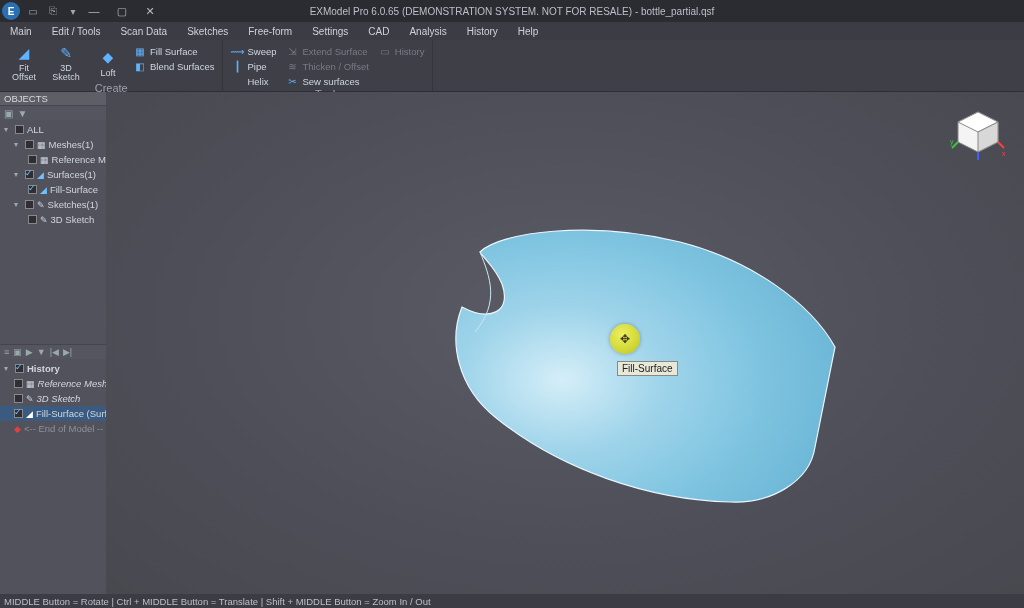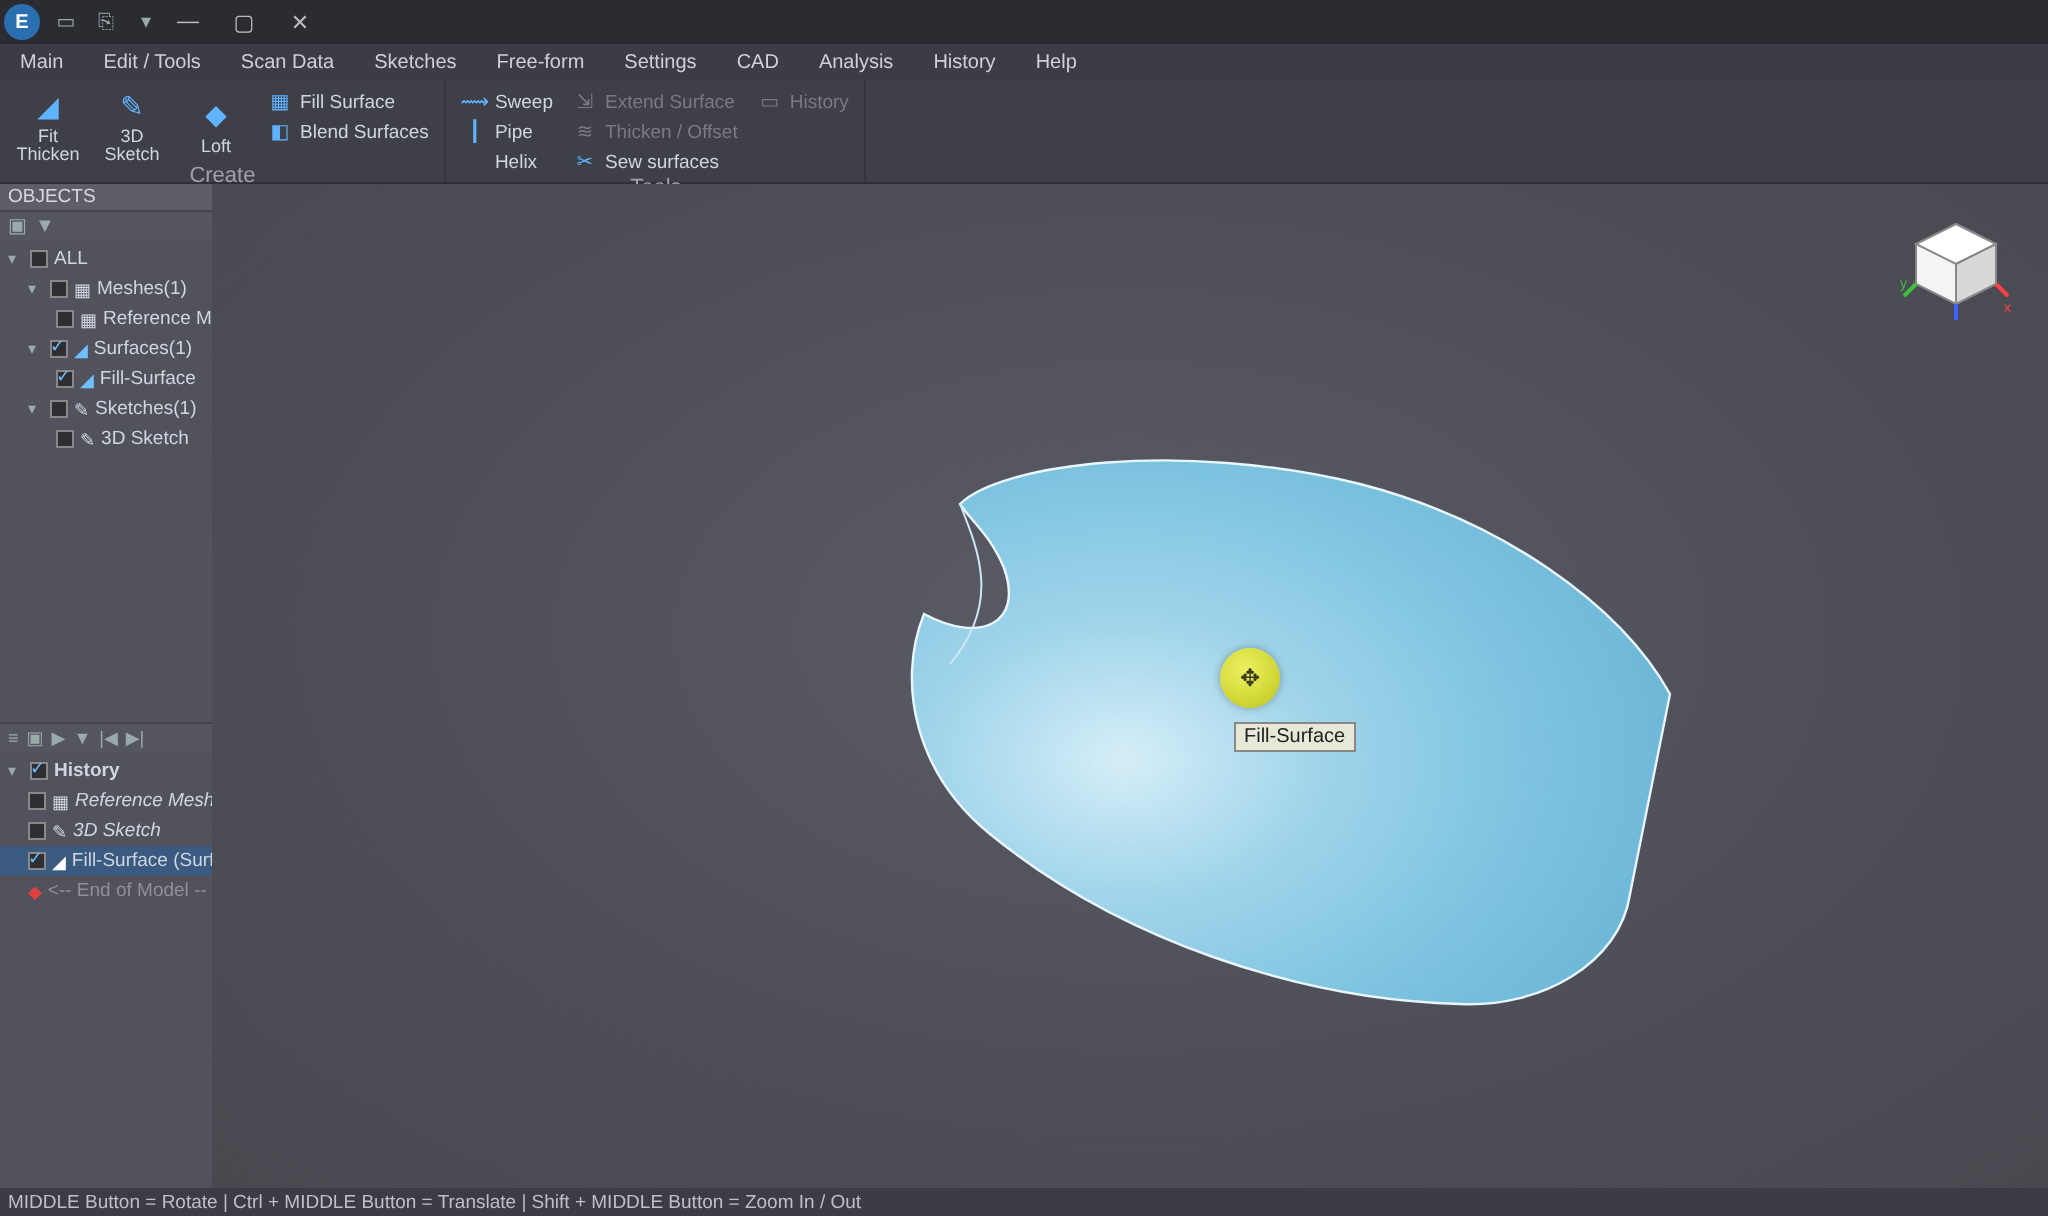--- a/index.html
+++ b/index.html
@@ -27,21 +27,21 @@
 .bigbtn .ico { width: 18px; height: 18px; display: inline-flex; align-items: center; justify-content: center; font-size: 14px; color: #5fb3ff; }
 .smallcol { display: flex; flex-direction: column; justify-content: flex-start; gap: 1px; padding-top: 2px; }
 .smallbtn { display: flex; align-items: center; gap: 4px; font-size: 9.5px; color: #cfd6e0; padding: 0 4px; height: 14px; white-space: nowrap; }
 .smallbtn .ico { width: 12px; height: 12px; display: inline-flex; align-items: center; justify-content: center; font-size: 10px; color: #5fb3ff; }
 .smallbtn.dim { color: #7a7a84; }
 .smallbtn.dim .ico { color: #7a7a84; }
 .group-label { font-size: 11px; text-align: center; color: #a0a0ac; padding-bottom: 1px; }
 
 
 .workspace { position: absolute; top: 92px; bottom: 14px; left: 0; right: 0; background: #52525c; }
-.side { position: absolute; left: 0; top: 0; bottom: 0; width: 106px; display: flex; flex-direction: column; gap: 17px; }
+.side { position: absolute; left: 0; top: 0; bottom: 0; width: 106px; display: flex; flex-direction: column; }
 .panel-head { height: 14px; background: #5e5e67; font-size: 9.5px; padding-left: 4px; display: flex; align-items: center; color: #d8d8e0; border-bottom: 1px solid #44444c; }
 .panel-toolbar { height: 14px; background: #555560; display: flex; align-items: center; gap: 4px; padding-left: 4px; font-size: 10px; color: #9aa; }
 .tree { font-size: 9.5px; color: #cfd6e0; padding-top: 2px; }
 .tree .row { display: flex; align-items: center; height: 15px; gap: 3px; padding-left: 4px; white-space: nowrap; overflow: hidden; }
 .tree .row.selected { background: #3a5a80; }
 .tree .cb { width: 9px; height: 9px; border: 1px solid #888; background: #2e2e34; display: inline-block; position: relative; flex-shrink: 0; }
 .tree .cb.on::after { content: "✓"; position: absolute; top: -3px; left: -1px; font-size: 9px; color: #6fc0ff; }
 .tree .lv1 { padding-left: 14px; }
 .tree .lv2 { padding-left: 28px; }
 .tree .exp { width: 8px; color: #9aa; font-size: 8px; }
@@ -73,20 +73,21 @@
 </head>
 <body>
 
 <div class="titlebar">
   <div class="logo">E</div>
   <div class="qat">
     <span>▭</span>
     <span>⎘</span>
     <span>▾</span>
   </div>
+  <div class="title">EXModel Pro 6.0.65 (DEMONSTRATION SYSTEM. NOT FOR RESALE) - bottle_partial.qsf</div>
   <div class="winbtn">—</div>
   <div class="winbtn">▢</div>
   <div class="winbtn close">✕</div>
 </div>
 
 <div class="menubar">
   <div class="item">Main</div>
   <div class="item">Edit / Tools</div>
   <div class="item">Scan Data</div>
   <div class="item">Sketches</div>
@@ -97,21 +98,21 @@
   <div class="item">History</div>
   <div class="item">Help</div>
 </div>
 
 <div class="ribbon">
   <div class="ribbon-group">
     <div class="ribbon-row">
       <div class="bigbtn">
         <span class="ico">◢</span>
         <span style="white-space:pre-line;line-height:1">Fit
-Thicken</span>
+Offset</span>
       </div>
       <div class="bigbtn">
         <span class="ico">✎</span>
         <span style="white-space:pre-line;line-height:1">3D
 Sketch</span>
       </div>
       <div class="bigbtn">
         <span class="ico">◆</span>
         <span>Loft</span>
       </div>

